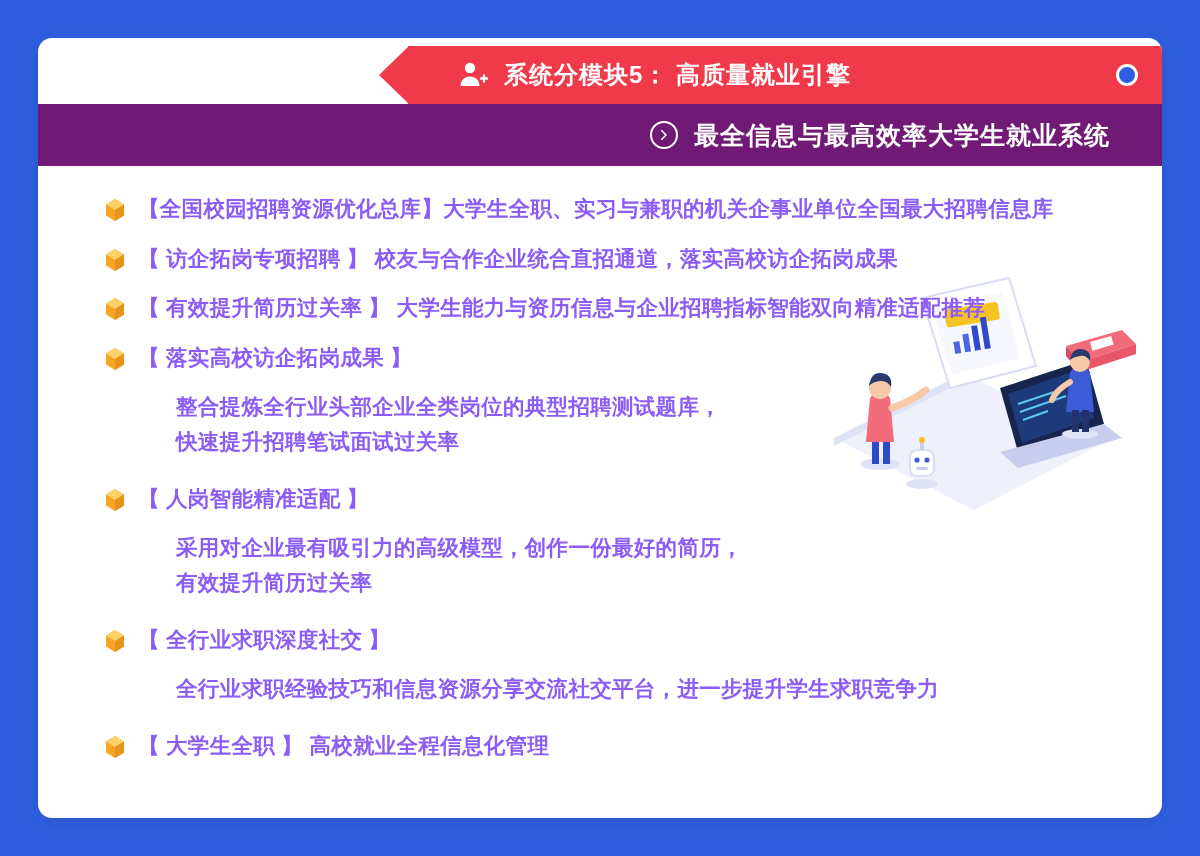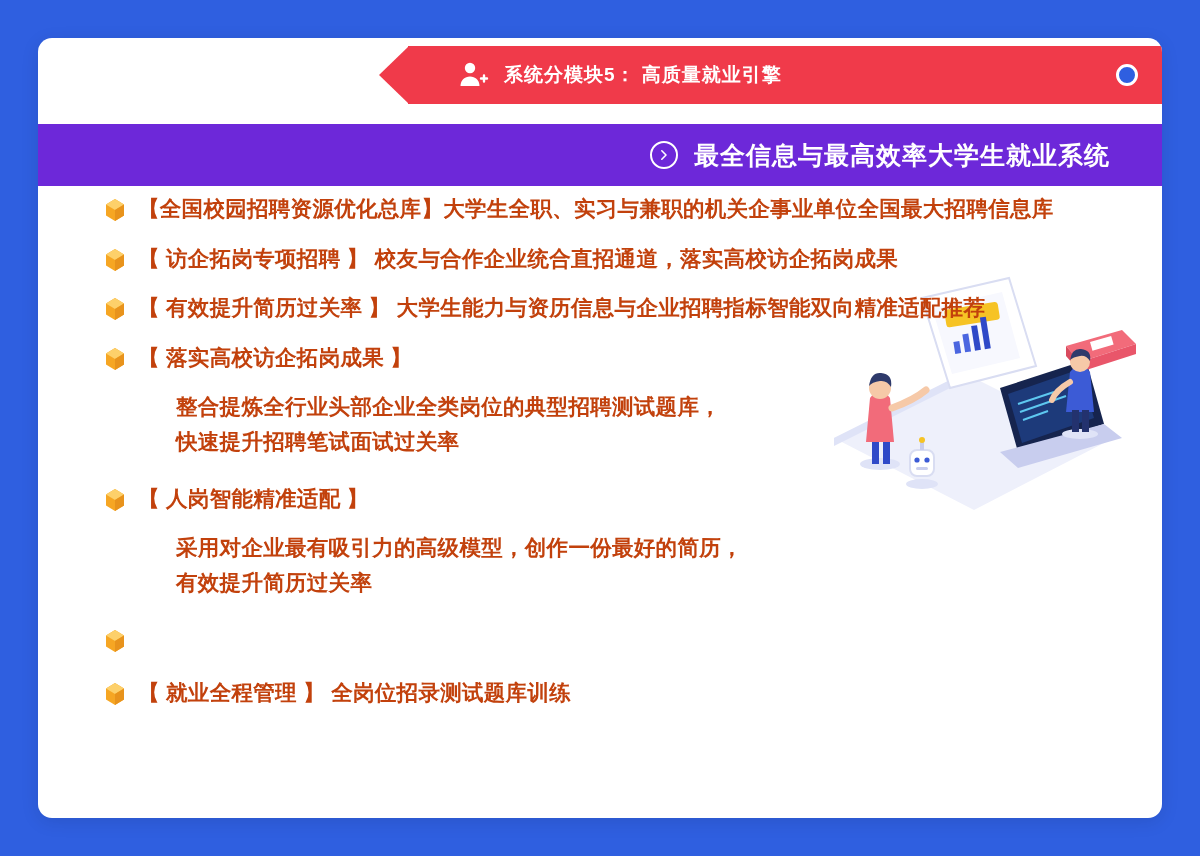--- a/index.html
+++ b/index.html
@@ -43,21 +43,21 @@
   .ribbon::before {
     content: "";
     position: absolute;
     left: -29px; top: 0;
     width: 0; height: 0;
     border-top: 29px solid transparent;
     border-bottom: 29px solid transparent;
     border-right: 30px solid #f03a4a;
   }
   .ribbon-title {
-    font-size: 19px;
+    font-size: 24px;
     font-weight: bold;
     letter-spacing: 1px;
     line-height: 58px;
     white-space: nowrap;
   }
   .ribbon-icon {
     width: 34px; height: 34px;
     margin-right: 14px;
     flex: 0 0 auto;
     display: flex; align-items: center; justify-content: center;
@@ -69,28 +69,27 @@
     border-radius: 50%;
     background: #2f5fe0;
     border: 3px solid #ffffff;
     z-index: 8;
   }
   
   .subbar {
     position: absolute;
     left: 0; top: 66px;
     width: 1124px; height: 62px;
-    background: #6d28d9;
+    background: #701a75;
     display: flex;
     align-items: center;
     justify-content: flex-end;
     padding-right: 52px;
     color: #ffffff;
     z-index: 4;
-    margin-top: 20px;
   }
   .subbar-title {
     font-size: 25px;
     font-weight: bold;
     letter-spacing: 1px;
     white-space: nowrap;
   }
   .subbar-icon {
     width: 28px; height: 28px;
     border-radius: 50%;
@@ -117,21 +116,21 @@
   }
   .bullet {
     width: 26px; height: 26px;
     flex: 0 0 auto;
     margin-right: 10px;
     margin-top: 3px;
   }
   .item-text {
     font-size: 21.5px;
     font-weight: bold;
-    color: #c2410c;
+    color: #8b5cf6;
     line-height: 1.42;
     letter-spacing: 0.3px;
   }
   .item-text .main { display: block; }
   .item-text .sub {
     display: block;
     padding-left: 38px;
     margin-top: 17px;
     line-height: 1.62;
   }
@@ -309,29 +308,33 @@
     </div>
 
     <div class="item tall">
       <span class="bullet">
         <svg viewBox="0 0 26 26" width="26" height="26" aria-hidden="true">
           <polygon points="13,2 22,7.5 22,18.5 13,24 4,18.5 4,7.5" fill="#f6a623"></polygon>
           <polygon points="13,2 22,7.5 13,13 4,7.5" fill="#fdd06a"></polygon>
           <polygon points="13,13 22,7.5 22,18.5 13,24" fill="#e8931c"></polygon>
         </svg>
       </span>
+      <span class="item-text">
+        <span class="main">【 全行业求职深度社交 】</span>
+        <span class="sub">全行业求职经验技巧和信息资源分享交流社交平台，进一步提升学生求职竞争力</span>
+      </span>
     </div>
 
     <div class="item compact">
       <span class="bullet">
         <svg viewBox="0 0 26 26" width="26" height="26" aria-hidden="true">
           <polygon points="13,2 22,7.5 22,18.5 13,24 4,18.5 4,7.5" fill="#f6a623"></polygon>
           <polygon points="13,2 22,7.5 13,13 4,7.5" fill="#fdd06a"></polygon>
           <polygon points="13,13 22,7.5 22,18.5 13,24" fill="#e8931c"></polygon>
         </svg>
       </span>
       <span class="item-text">
-        <span class="main">【 就业全程管理 】 全岗位招录测试题库训练</span>
+        <span class="main">【 大学生全职 】 高校就业全程信息化管理</span>
       </span>
     </div>
 
   </div>
 </div>
 
 </body></html>

